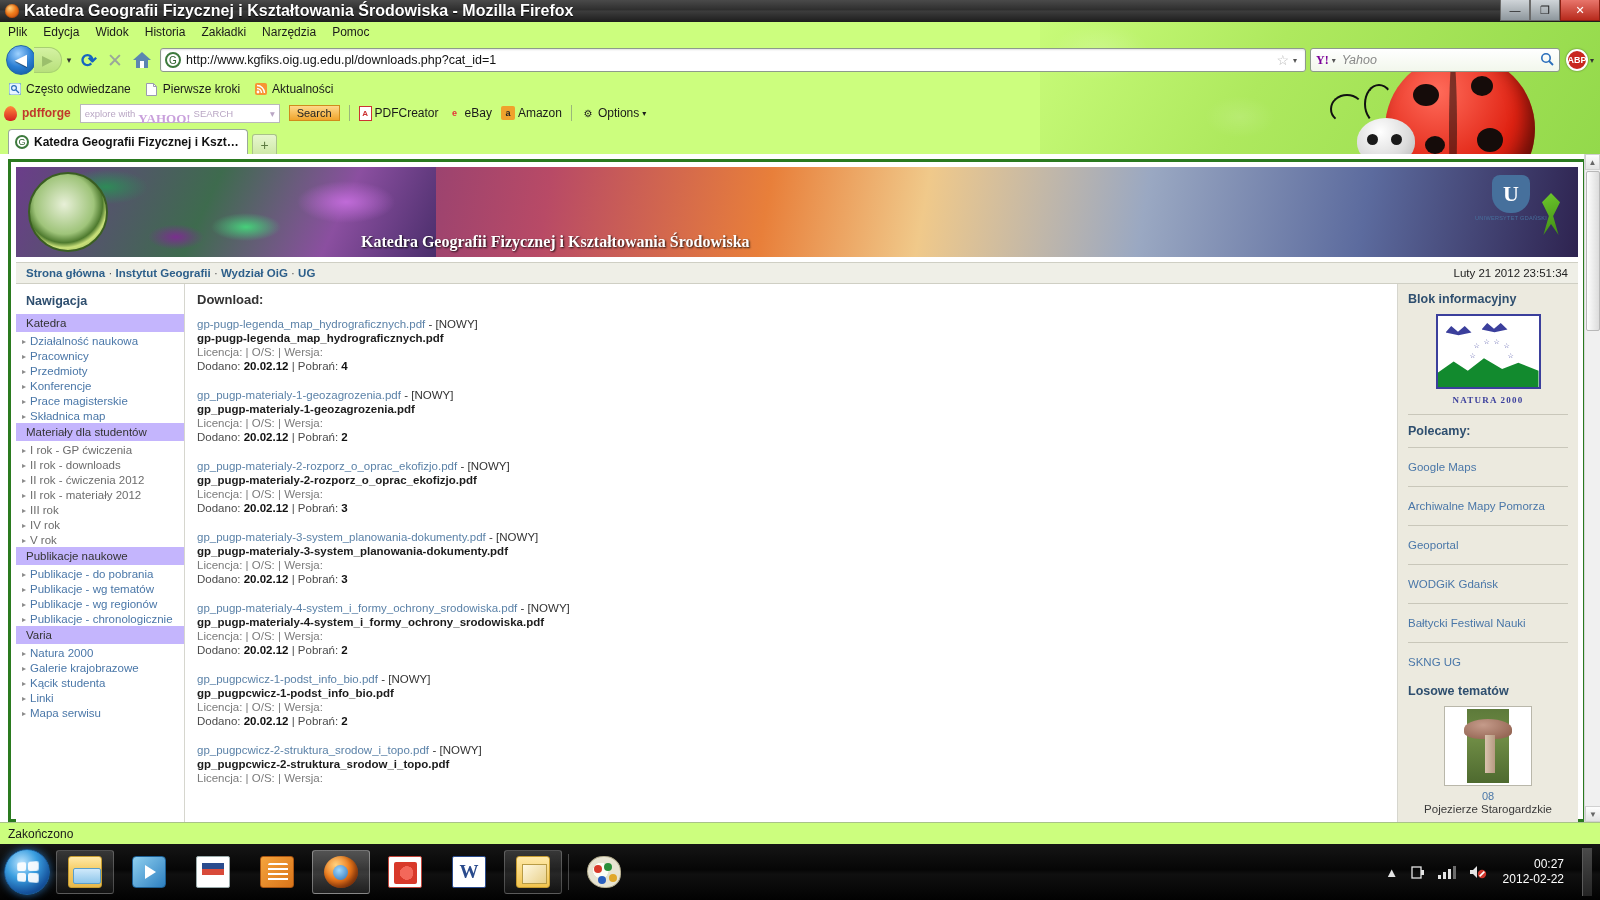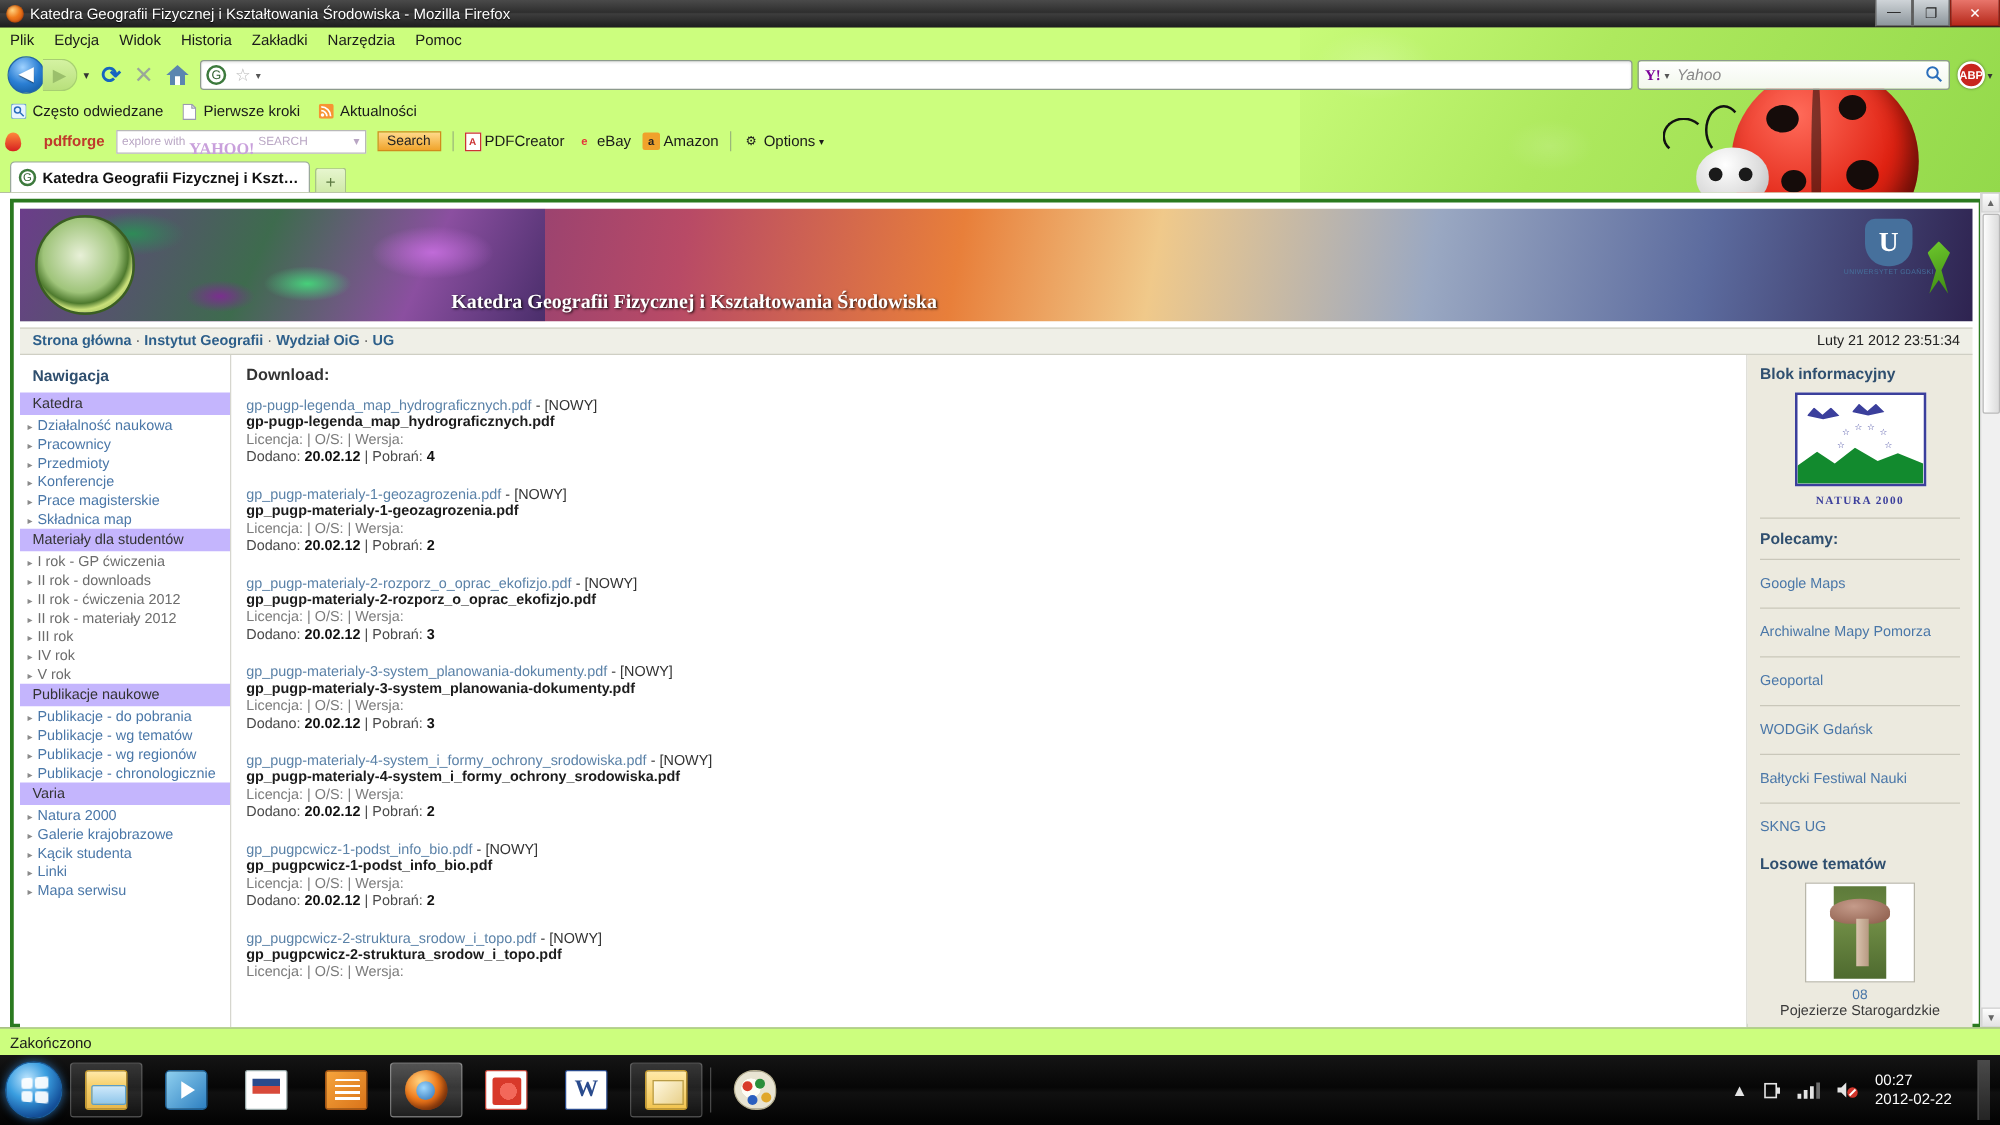--- a/index.html
+++ b/index.html
@@ -14,21 +14,21 @@
     position:absolute; left:0; top:0; width:1600px; height:22px;
     background:linear-gradient(to bottom,#4a4a4a 0%, #2e2e2e 45%, #3d3d3d 50%, #1d1d1d 100%);
     display:flex; align-items:center;
   }
   #win-titlebar .ff-ico{
     width:14px;height:14px;margin-left:5px;margin-right:5px;border-radius:50%;
     background:radial-gradient(circle at 35% 30%, #ffd27f 0%, #f07b1b 45%, #c1440e 100%);
     box-shadow:inset 0 0 2px #7a2a00;
     flex:none;
   }
-  #win-title-text{ color:#fff; font-size:12px; white-space:nowrap; text-shadow:0 1px 1px #000;}
+  #win-title-text{ color:#fff; font-size:16px; white-space:nowrap; text-shadow:0 1px 1px #000;font-weight:bold;}
   .wbtns{ position:absolute; right:0; top:0; display:flex; height:21px;}
   .wbtn{
     width:30px;height:21px; display:flex;align-items:center;justify-content:center;
     border:1px solid #6a6a6a; border-top:none;
     background:linear-gradient(to bottom,#cfd4d8,#8e979d);
     color:#222; font-size:11px; font-family:"Liberation Sans",sans-serif;
   }
   .wbtn.close{ background:linear-gradient(to bottom,#e8756b,#b72a1c); color:#fff; width:40px;
     border-color:#8c1f12;}
   
@@ -109,21 +109,21 @@
   }
   #abp-caret{font-size:8px;color:#333;margin-left:2px;}
   
   #bookmarks{position:absolute;left:0;top:56px;height:22px;display:flex;align-items:center;
     padding-left:8px;gap:14px;}
   .bm{display:flex;align-items:center;gap:4px;font-size:12px;color:#1a1a1a;}
   .bmico{width:14px;height:14px;display:flex;align-items:center;justify-content:center;font-size:10px;}
   
   #pfbar{position:absolute;left:0;top:78px;height:26px;width:100%;display:flex;align-items:center;
     padding-left:4px;gap:9px;}
-  #pf-logo{display:flex;align-items:center;gap:18px;}
+  #pf-logo{display:flex;align-items:center;gap:5px;}
   #pf-flame{width:13px;height:15px;background:linear-gradient(to bottom,#ff8a3c,#d62020);
     border-radius:50% 50% 45% 45%/60% 60% 40% 40%;}
   #pf-text{color:#c0392b;font-size:12px;font-weight:bold;}
   #pf-search{
     width:200px;height:19px;border:1px solid #b9b9b9;background:#fff;display:flex;align-items:center;
     padding:0 4px;font-size:9.5px;color:#b9a6c4;gap:3px;
   }
   #pf-yh{color:#c9a0dc;font-family:"Liberation Serif",serif;font-weight:bold;font-size:13px;margin-top:12px;}
   #pf-btn{background:linear-gradient(to bottom,#ffd98a,#f0a42c);border:1px solid #d08b1c;
     font-size:11px;padding:1px 7px;color:#222;}
@@ -289,21 +289,21 @@
   .ic-outlook{background:linear-gradient(to bottom,#ffe9a8,#f2c44f);border:1px solid #c79c2f;border-radius:3px;}
   .ic-outlook:after{content:"";position:absolute;left:5px;top:7px;width:23px;height:18px;
     background:linear-gradient(135deg,#fff8e0,#e8d08a);border:1px solid #b89b45;}
   .ic-paint{background:radial-gradient(circle at 40% 45%,#fdfdf5 0 30%, #e8e4d2 31% 100%);
     border-radius:50% 50% 45% 55%;border:1px solid #b5ae90;}
   .ic-paint:after{content:"";position:absolute;left:6px;top:8px;width:8px;height:8px;border-radius:50%;
     background:#d83a2a;box-shadow:10px -2px 0 #2a8f3a, 4px 11px 0 #2a5fbf, 15px 9px 0 #e0a72a;}
   .tsep{width:1px;height:36px;background:rgba(255,255,255,.25);margin-left:6px;}
   #tray{margin-left:auto;display:flex;align-items:center;gap:12px;padding-right:8px;color:#e8e8e8;}
   #tray .tico{font-size:13px;color:#e4e4e4;display:flex;align-items:center;}
-  #clock{text-align:left;color:#fff;font-size:12px;line-height:15px;min-width:64px;}
+  #clock{text-align:right;color:#fff;font-size:12px;line-height:15px;min-width:64px;}
   #showdesk{width:10px;height:48px;background:linear-gradient(to bottom,#4a4a4a,#242424);
     border-left:1px solid #5a5a5a;margin-left:6px;}
   .bars{display:flex;align-items:flex-end;gap:2px;height:13px;}
   .bars i{display:block;width:3px;background:#e4e4e4;}
 </style>
 </head>
 <body>
 
 <div id="win-titlebar">
   <div class="ff-ico"></div>
@@ -349,20 +349,21 @@
     <div id="btn-reload" class="navbtn">⟳</div>
     <div id="btn-stop" class="navbtn">✕</div>
     <div id="btn-home" class="navbtn">
       <svg width="20" height="18" viewBox="0 0 20 18">
         <path d="M10 1 L19 9 L16 9 L16 17 L4 17 L4 9 L1 9 Z" fill="#5b86b0" stroke="#3c6punk" stroke-width="0"></path>
         <rect x="8" y="10" width="4" height="7" fill="#fff"></rect>
       </svg>
     </div>
     <div id="urlbar">
       <div id="site-ico">G</div>
+      <div id="url-text">http://www.kgfiks.oig.ug.edu.pl/downloads.php?cat_id=1</div>
       <div id="url-star">☆</div>
       <div id="url-caret">▾</div>
     </div>
     <div id="searchbar">
       <div id="yahoo-logo">Y!</div>
       <div id="search-caret">▾</div>
       <div id="search-ph">Yahoo</div>
       <div id="search-mag">
         <svg width="14" height="14" viewBox="0 0 14 14">
             <circle cx="6" cy="6" r="4.2" fill="none" stroke="#2a6ebb" stroke-width="1.6"></circle>

